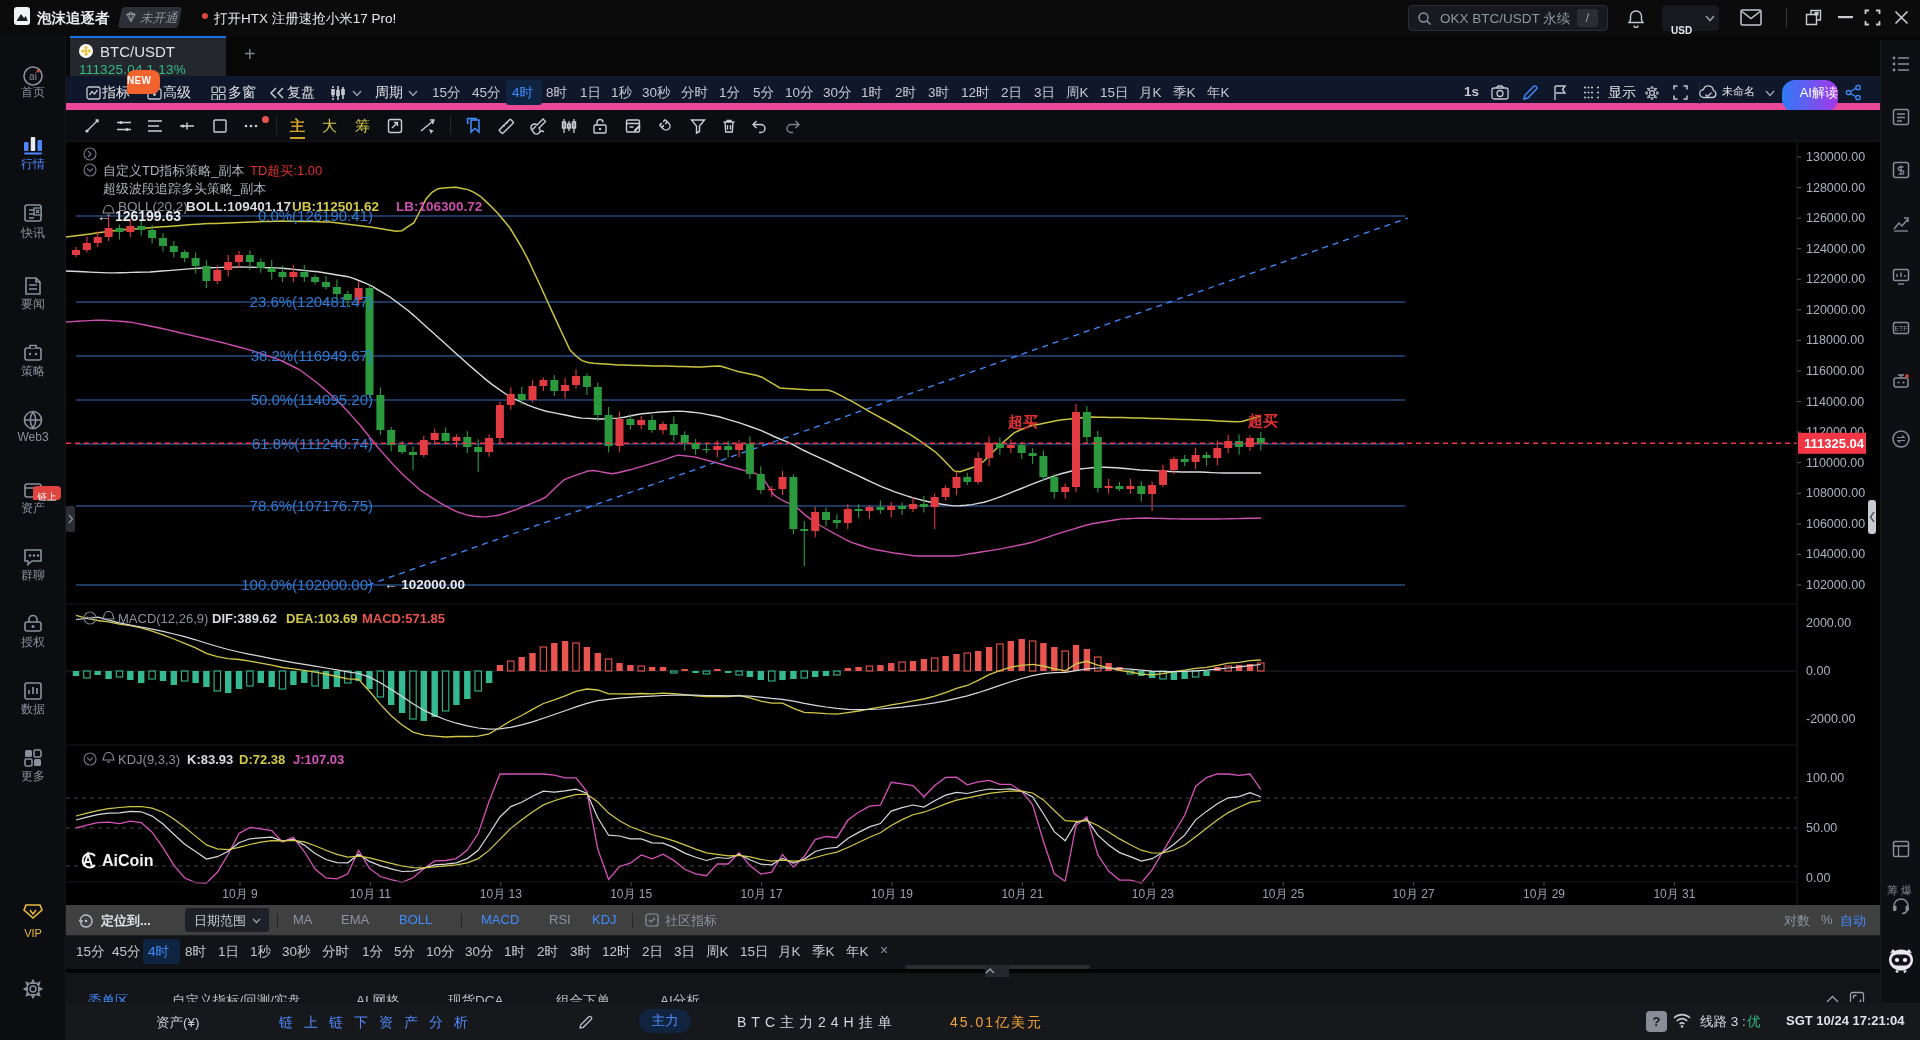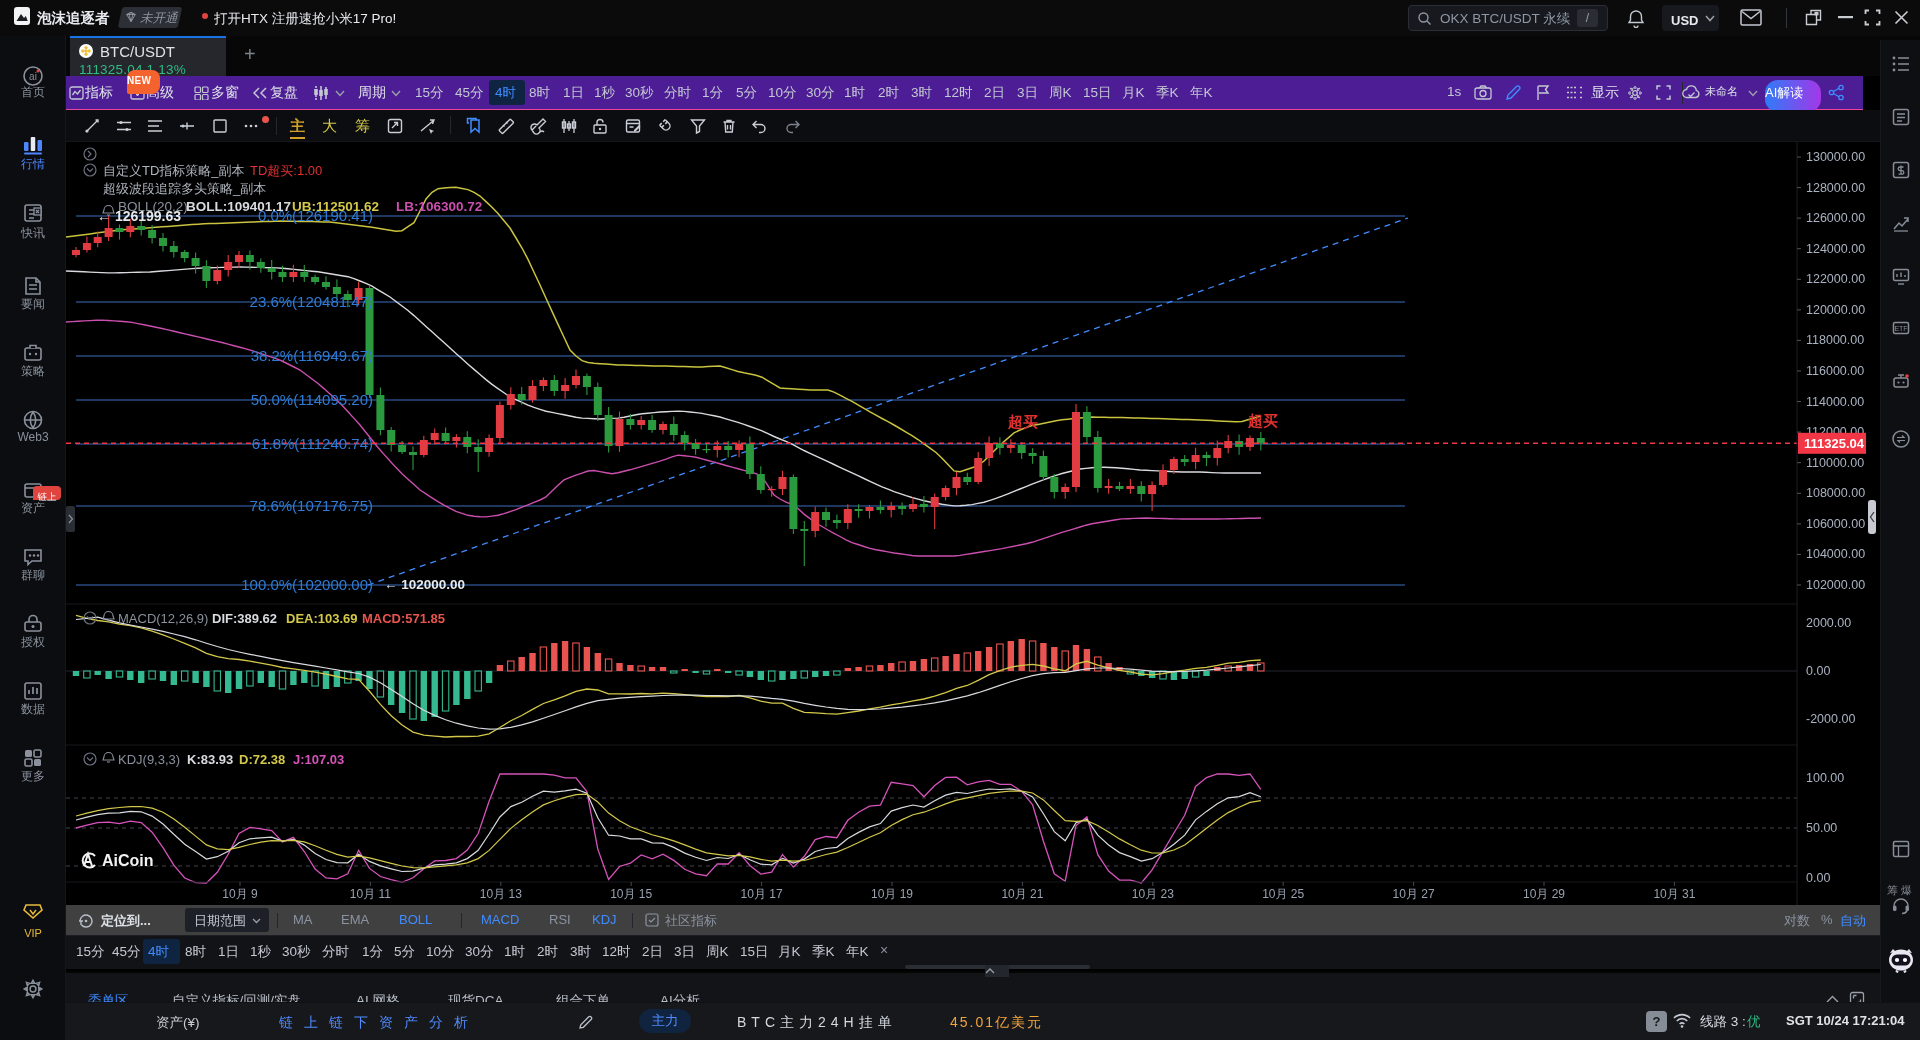--- a/index.html
+++ b/index.html
@@ -1,20 +1,20 @@
 <!DOCTYPE html>
 <html><head><meta charset="utf-8">
 <style>
 *{margin:0;padding:0;box-sizing:border-box}
 html,body{width:1920px;height:1040px;background:#000;overflow:hidden;
  font-family:"Liberation Sans",sans-serif;-webkit-font-smoothing:antialiased}
 .abs{position:absolute}
 #topbar{position:absolute;left:0;top:0;width:1920px;height:36px;background:#0b0b0c}
 #tabrow{position:absolute;left:66px;top:36px;width:1854px;height:40px;background:#070708}
-#toolbar1{position:absolute;left:49px;top:76px;width:1814px;height:34px;background:#4c1d95;border-bottom:1px solid #ec4899}
+#toolbar1{position:absolute;left:66px;top:76px;width:1814px;height:34px;background:#0f172a;border-bottom:7px solid #ec4899}
 #toolbar2{position:absolute;left:66px;top:110px;width:1814px;height:32px;background:#0c0d10;border-bottom:1px solid #141619}
 #leftbar{position:absolute;left:0;top:36px;width:66px;height:1004px;background:#0b0d10;border-right:1px solid #15171b}
 #rightbar{position:absolute;left:1880px;top:40px;width:40px;height:962px;background:#0e0f12;border-left:1px solid #17191d}
 #chart{position:absolute;left:66px;top:142px;width:1814px;height:763px;background:#000}
 #botrow1{position:absolute;left:66px;top:905px;width:1814px;height:31px;background:#404040;border-bottom:1px solid #1c1e23}
 #botrow2{position:absolute;left:66px;top:936px;width:1814px;height:33px;background:#121317}
 #botrow3{position:absolute;left:66px;top:971px;width:1814px;height:31px;background:#131418;border-top:2px solid #050506}
 #statusbar{position:absolute;left:66px;top:1002px;width:1854px;height:38px;background:#17181b;border-top:1px solid #101114}
 .t{position:absolute;white-space:nowrap}
 .ic{position:absolute}
@@ -42,21 +42,21 @@
       <circle cx="6.5" cy="6.5" r="4.5" stroke="#8e97a3" stroke-width="1.4" fill="none"></circle>
       <path d="M10 10 L13.5 13.5" stroke="#8e97a3" stroke-width="1.4"></path>
     </svg>
  <div class="t" style="left:1440px;top:10px;font-size:13.5px;color:#8e97a3">OKX BTC/USDT 永续</div>
  <div class="abs" style="left:1577px;top:9px;width:21px;height:18px;background:#2a2d34;border-radius:3px;color:#9aa0aa;font-size:12px;text-align:center;line-height:18px">/</div>
  <svg class="ic" style="left:1627px;top:9px" width="18" height="19" viewBox="0 0 18 19">
       <path d="M9 2 a5.5 5.5 0 0 1 5.5 5.5 v3.5 l1.5 2.5 h-14 l1.5 -2.5 v-3.5 A5.5 5.5 0 0 1 9 2 Z" stroke="#c3c8d1" stroke-width="1.4" fill="none"></path>
       <path d="M7 16.5 a2 2 0 0 0 4 0" stroke="#c3c8d1" stroke-width="1.4" fill="none"></path>
     </svg>
  <div class="abs" style="left:1662px;top:5px;width:57px;height:26px;background:#17191e;border-radius:4px"></div>
- <div class="t" style="left:1671px;top:13px;font-size:13px;font-weight:bold;color:#e6e9ed">USD</div>
+ <div class="t" style="left:1671px;top:25px;font-size:10px;font-weight:bold;color:#e6e9ed">USD</div>
  <svg class="ic" style="left:1705px;top:15px" width="10" height="7">
       <path d="M1 1 L5 5.5 L9 1" stroke="#9aa0aa" stroke-width="1.5" fill="none"></path>
     </svg>
  <svg class="ic" style="left:1740px;top:9px" width="22" height="17" viewBox="0 0 22 17">
       <rect x="1" y="1" width="20" height="15" rx="1.5" stroke="#c3c8d1" stroke-width="1.5" fill="none"></rect>
       <path d="M2 2.5 L11 9.5 L20 2.5" stroke="#c3c8d1" stroke-width="1.5" fill="none"></path>
     </svg>
  <div class="abs" style="left:1786px;top:8px;width:1px;height:20px;background:#33373e"></div>
  <svg class="ic" style="left:1805px;top:9px" width="17" height="17" viewBox="0 0 17 17">
       <path d="M1.5 5.5 v10 h10 v-10 Z" stroke="#c9ccd1" stroke-width="1.4" fill="none"></path>
@@ -148,21 +148,21 @@
 <div class="t" style="left:895px;top:8px;font-size:13.5px;color:#c3c8d1;font-weight:normal;">2时</div>
 <div class="t" style="left:928px;top:8px;font-size:13.5px;color:#c3c8d1;font-weight:normal;">3时</div>
 <div class="t" style="left:961px;top:8px;font-size:13.5px;color:#c3c8d1;font-weight:normal;">12时</div>
 <div class="t" style="left:1001px;top:8px;font-size:13.5px;color:#c3c8d1;font-weight:normal;">2日</div>
 <div class="t" style="left:1034px;top:8px;font-size:13.5px;color:#c3c8d1;font-weight:normal;">3日</div>
 <div class="t" style="left:1066px;top:8px;font-size:13.5px;color:#c3c8d1;font-weight:normal;">周K</div>
 <div class="t" style="left:1100px;top:8px;font-size:13.5px;color:#c3c8d1;font-weight:normal;">15日</div>
 <div class="t" style="left:1139px;top:8px;font-size:13.5px;color:#c3c8d1;font-weight:normal;">月K</div>
 <div class="t" style="left:1173px;top:8px;font-size:13.5px;color:#c3c8d1;font-weight:normal;">季K</div>
 <div class="t" style="left:1207px;top:8px;font-size:13.5px;color:#c3c8d1;font-weight:normal;">年K</div>
-<div class="t" style="left:1464px;top:8px;font-size:13.5px;color:#c3c8d1;font-weight:normal;">1s</div>
+<div class="t" style="left:1464px;top:8px;font-size:13.5px;color:#c3c8d1;font-weight:bold;">1s</div>
 <svg class="ic" style="left:1491px;top:9px" width="18" height="15" viewBox="0 0 18 15">
         <rect x="1" y="3" width="16" height="11" rx="2" stroke="#c3c8d1" stroke-width="1.3" fill="none"></rect>
         <path d="M5.5 3 L7 1 h4 l1.5 2" stroke="#c3c8d1" stroke-width="1.3" fill="none"></path>
         <circle cx="9" cy="8.5" r="3" stroke="#c3c8d1" stroke-width="1.3" fill="none"></circle>
       </svg>
 <svg class="ic" style="left:1522px;top:9px" width="17" height="16" viewBox="0 0 17 16">
         <path d="M2 14 l1 -4 L11.5 1.5 a1.8 1.8 0 0 1 2.8 0 a1.8 1.8 0 0 1 0 2.8 L6 13 Z" stroke="#3f8cff" stroke-width="1.4" fill="none"></path>
       </svg>
 <svg class="ic" style="left:1552px;top:9px" width="16" height="16" viewBox="0 0 16 16">
         <path d="M3 15 V2 a1 1 0 0 1 1 -1 h9 l-2.5 3.5 L13 8 H4" stroke="#c3c8d1" stroke-width="1.4" fill="none"></path>
@@ -180,21 +180,21 @@
       </svg>
 <div class="abs" style="left:1699px;top:6px;width:1px;height:22px;background:#24272d"></div>
 <svg class="ic" style="left:1699px;top:9px" width="19" height="15" viewBox="0 0 19 15">
         <path d="M5 12.5 a4 4 0 0 1 -.5 -8 a5 5 0 0 1 9.8 1 a3.6 3.6 0 0 1 -.4 7 Z" stroke="#c3c8d1" stroke-width="1.3" fill="none"></path>
         <path d="M6.5 9.5 l2 2 l4 -4" stroke="#c3c8d1" stroke-width="1.3" fill="none"></path>
       </svg>
 <div class="t" style="left:1722px;top:8px;font-size:11px;color:#dfe3e8;font-weight:normal;text-align:right;">未命名</div>
 <svg class="ic" style="left:1765px;top:14px" width="10" height="7">
         <path d="M1 1 L5 5.5 L9 1" stroke="#9aa0aa" stroke-width="1.4" fill="none"></path>
       </svg>
-<div class="abs" style="left:1782px;top:4px;width:56px;height:32px;border-radius:13px;background:linear-gradient(90deg,#2f7bf6,#a437e8);text-align:left"><span style="font-size:13px;color:#fff;line-height:25px">AI解读</span></div>
+<div class="abs" style="left:1782px;top:4px;width:56px;height:32px;border-radius:13px;background:linear-gradient(90deg,#2f7bf6,#a437e8);text-align:right"><span style="font-size:13px;color:#fff;line-height:25px">AI解读</span></div>
 <svg class="ic" style="left:1845px;top:8px" width="17" height="17" viewBox="0 0 17 17">
         <circle cx="3.5" cy="8.5" r="2.2" stroke="#3f8cff" stroke-width="1.3" fill="none"></circle>
         <circle cx="13" cy="3.5" r="2.2" stroke="#3f8cff" stroke-width="1.3" fill="none"></circle>
         <circle cx="13" cy="13.5" r="2.2" stroke="#3f8cff" stroke-width="1.3" fill="none"></circle>
         <path d="M5.5 7.5 L11 4.3 M5.5 9.5 L11 12.7" stroke="#3f8cff" stroke-width="1.3"></path>
       </svg>
     </div>
 </div>
 
 <div id="toolbar2">

